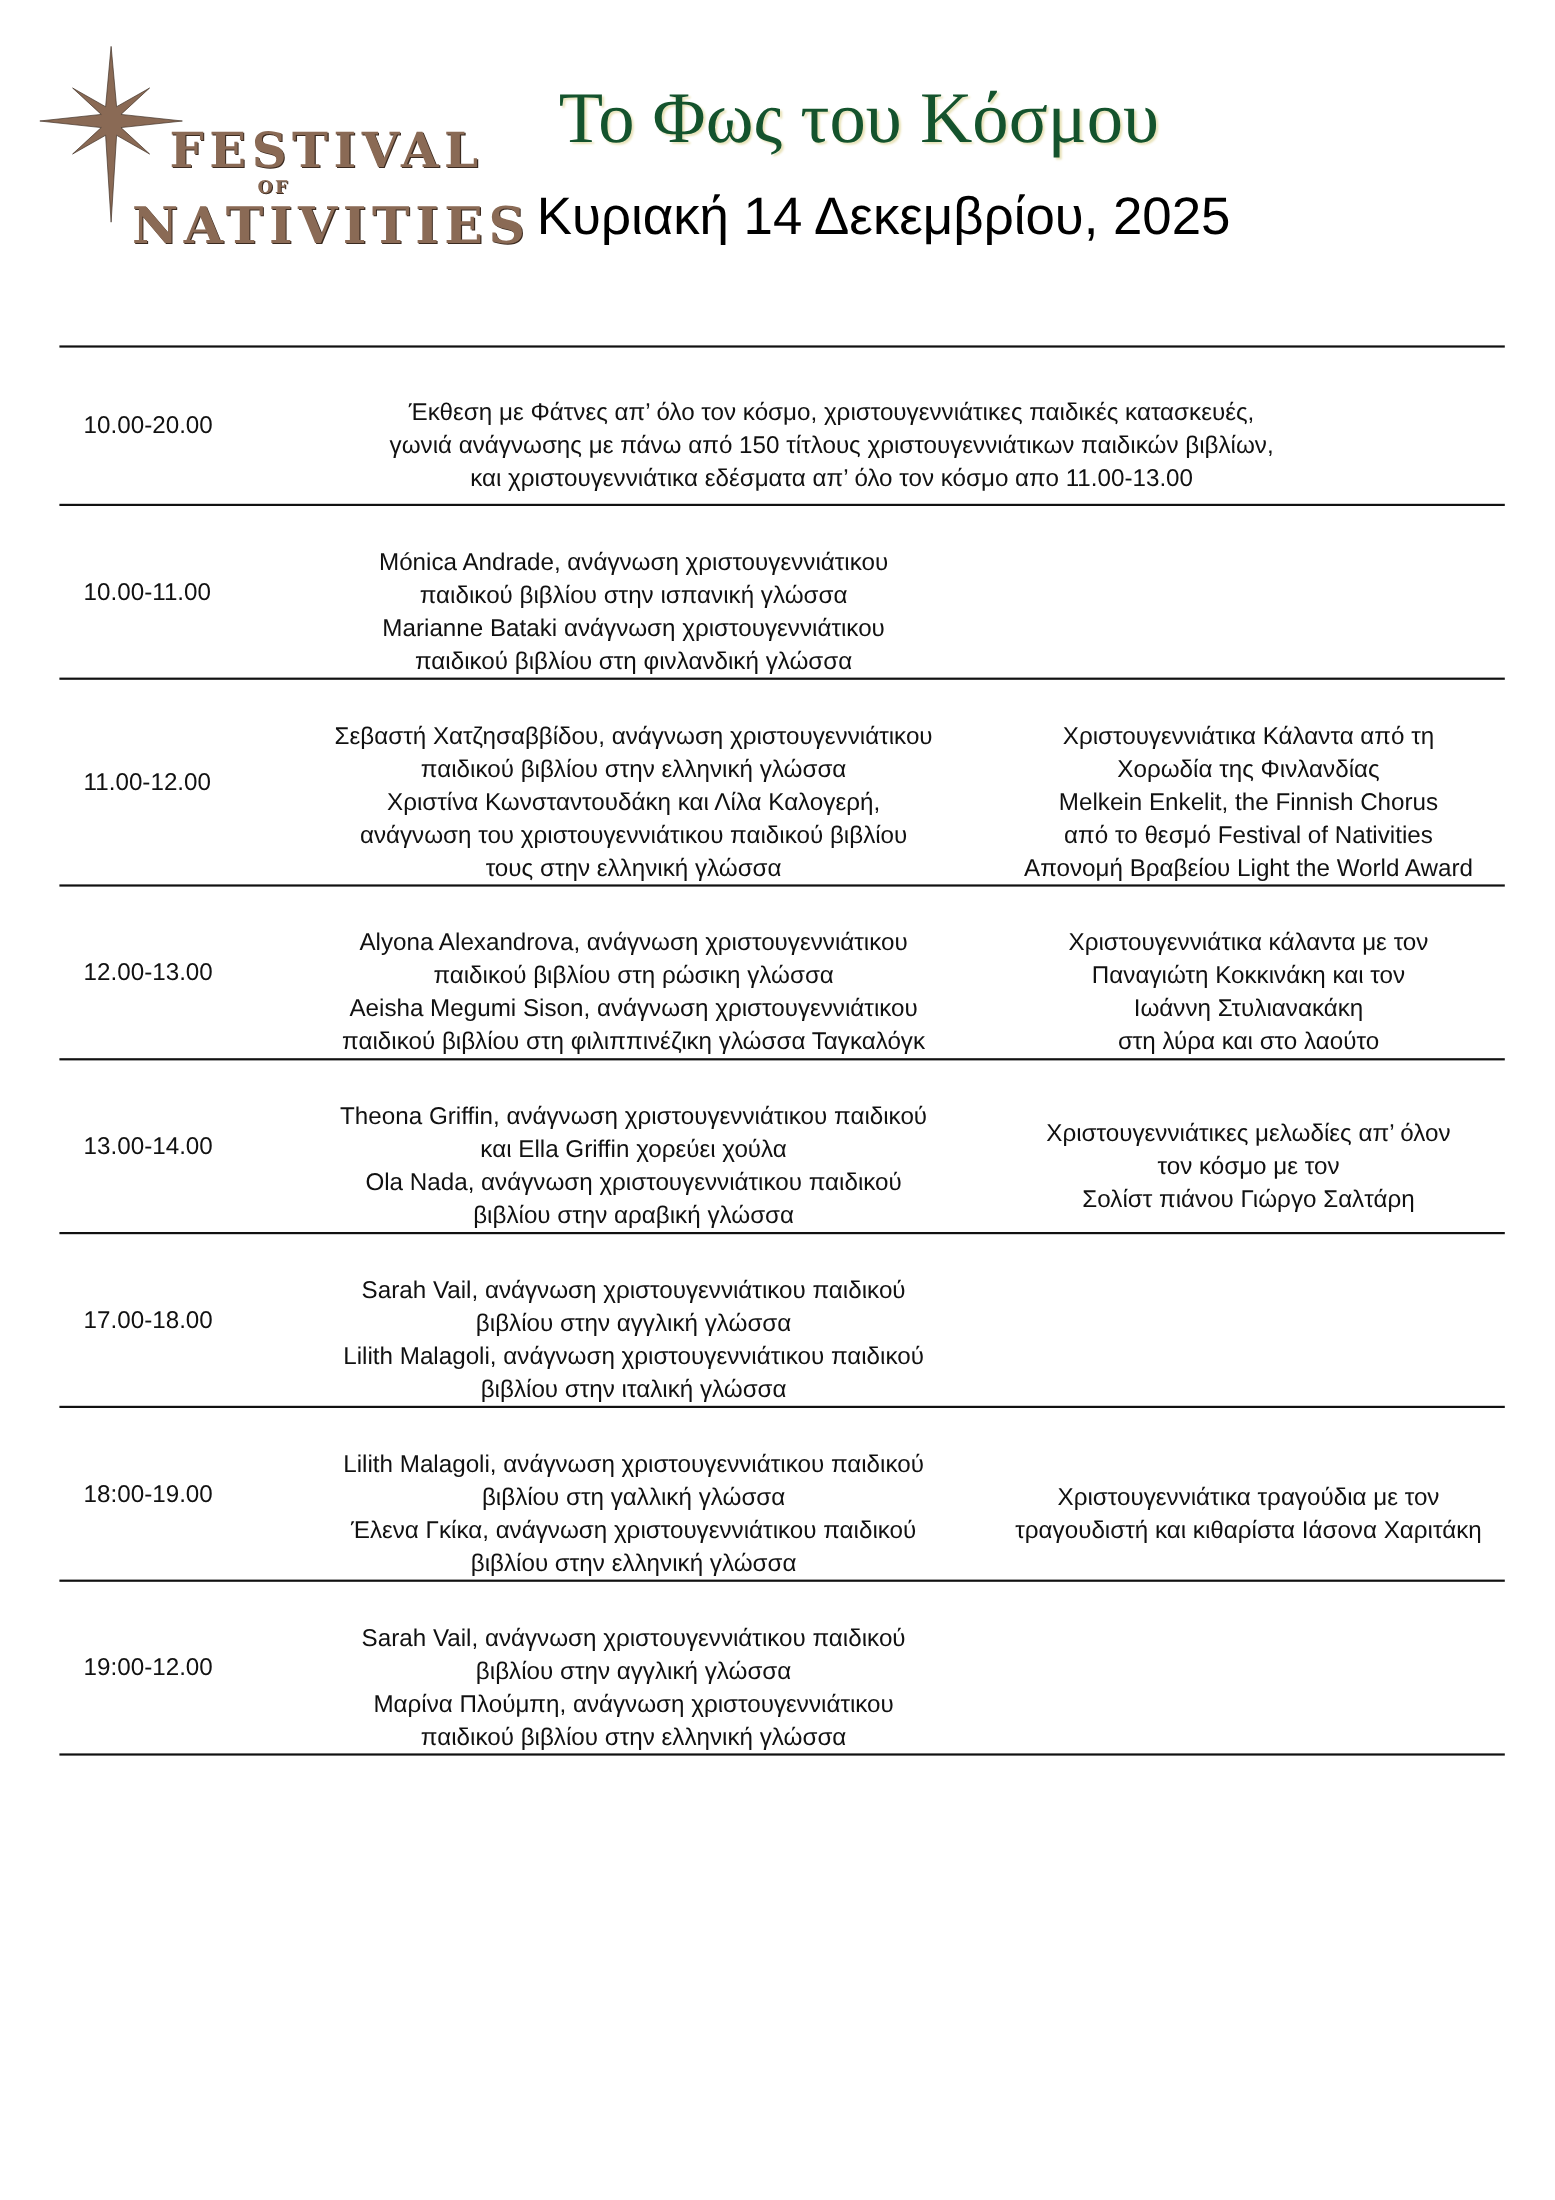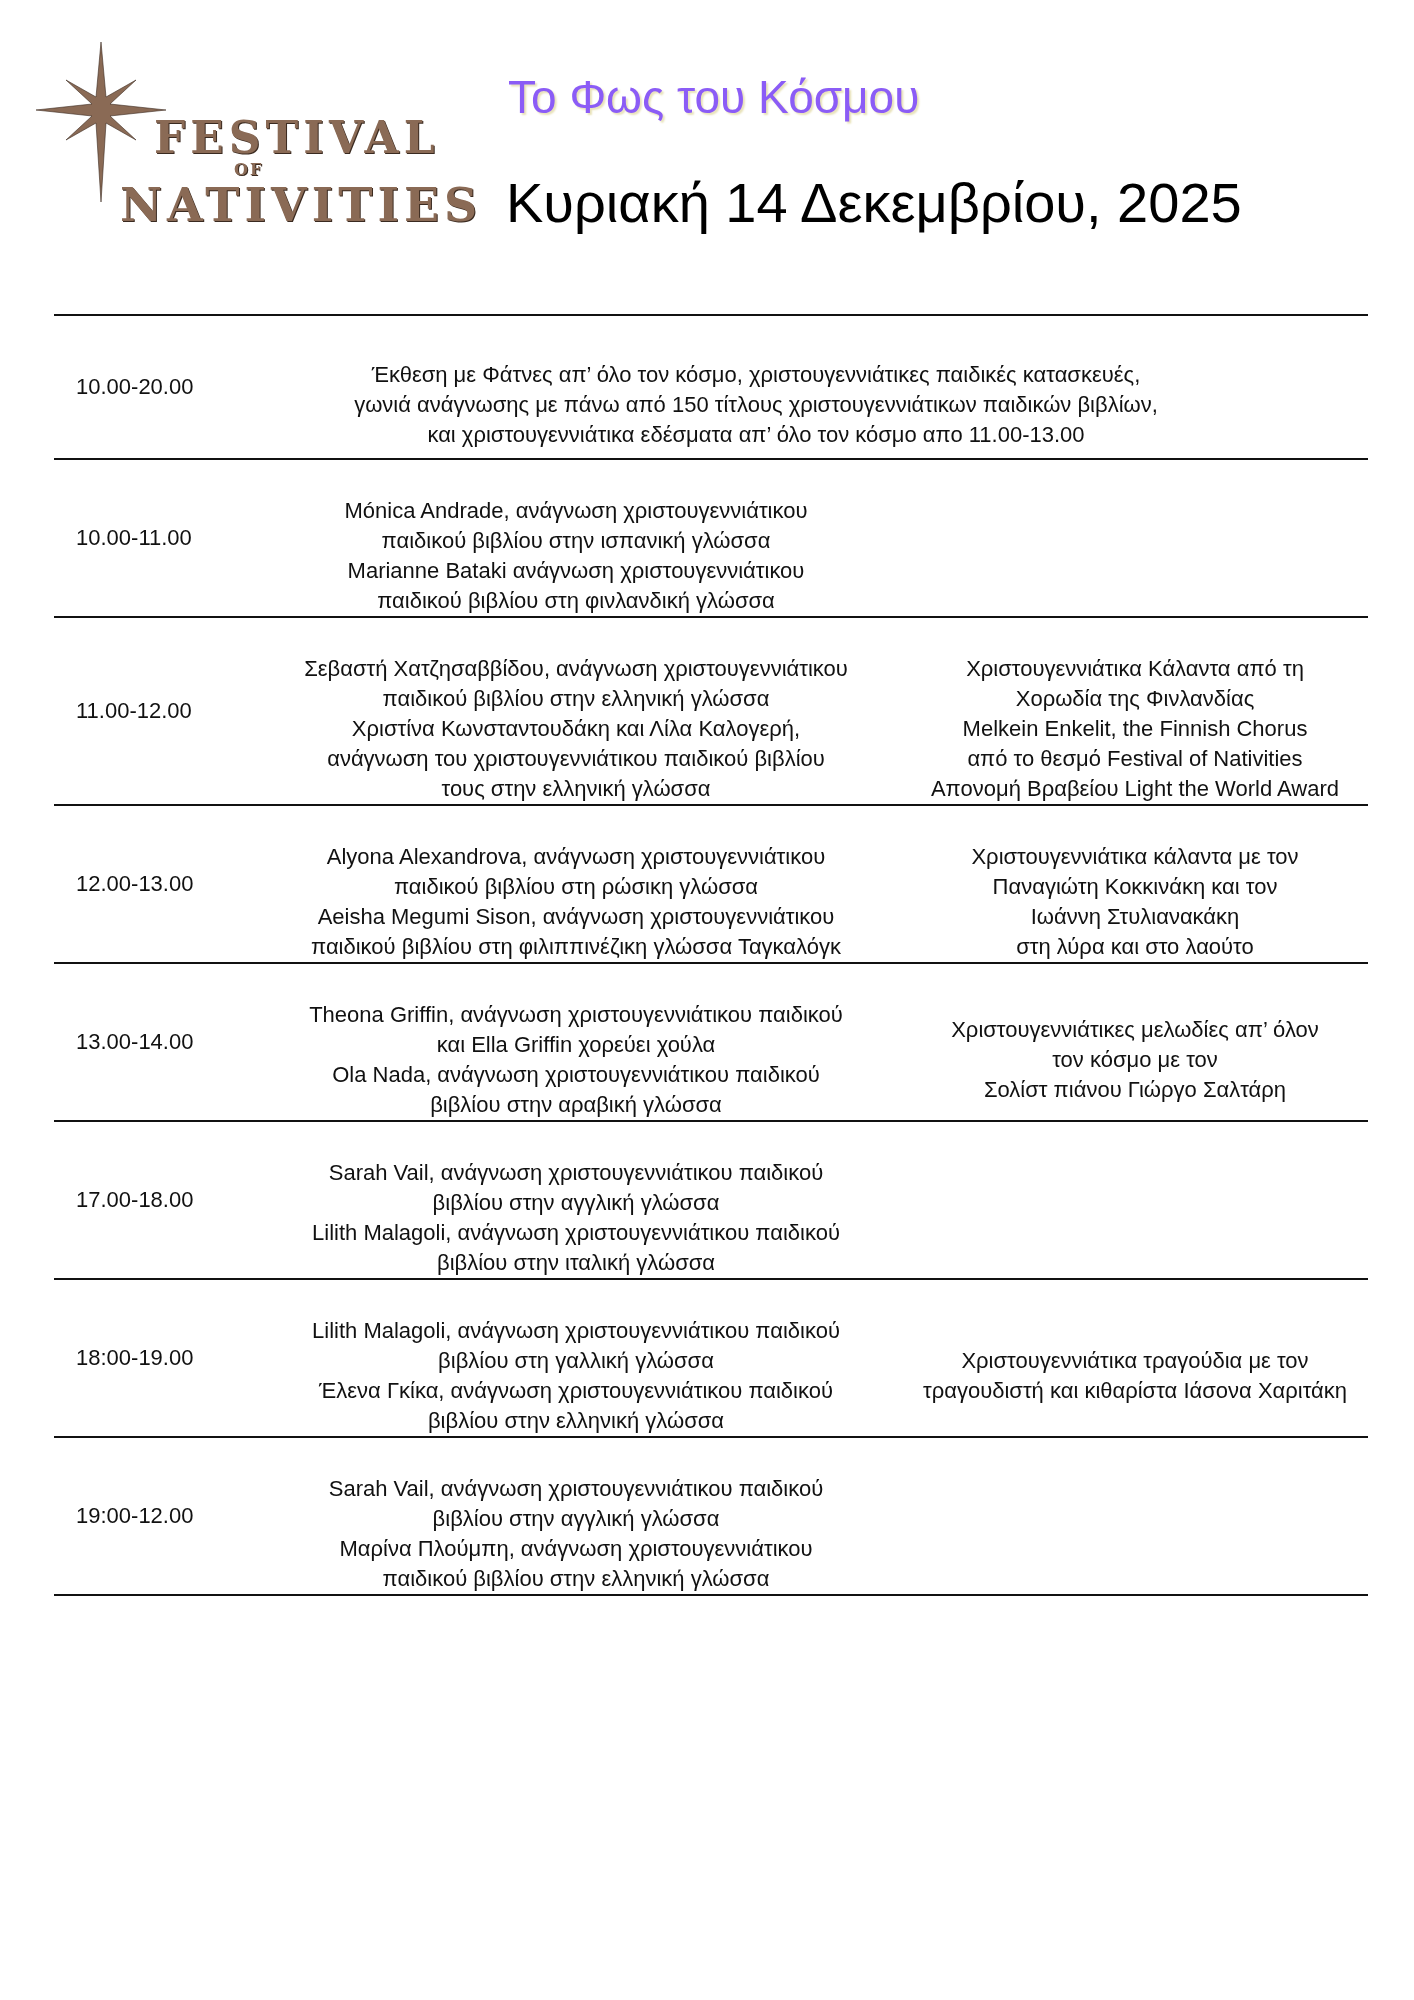--- a/index.html
+++ b/index.html
@@ -13,26 +13,26 @@
       position: absolute; font-family: "DejaVu Serif", serif; font-weight: bold;
       color: #8a6a55; letter-spacing: 5px; white-space: nowrap;
       text-shadow: 1px 1px 0 #3a2a20;
     }
     .logo-festival { left: 118px; top: 70px; font-size: 44px; }
     .logo-of { left: 198px; top: 118px; font-size: 16px; letter-spacing: 2px; }
     .logo-nativities { left: 84px; top: 136px; font-size: 46px; }
 
     .title {
       position: absolute; left: 508px; top: 70px; width: 780px;
-      font-family: Liberation Sans, sans-serif; font-size: 46px; color: #8b5cf6;
+      font-family: Liberation Serif, serif; font-size: 66px; color: #14532d;
       white-space: nowrap; text-shadow: 2px 2px 2px #e8e2b8;
     }
     .subtitle {
-      position: absolute; left: 506px; top: 170px; width: 820px;
-      font-size: 56px; color: #000; white-space: nowrap;
+      position: absolute; left: 488px; top: 170px; width: 820px;
+      font-size: 48px; color: #000; white-space: nowrap;
     }
 
     .schedule { position: absolute; left: 54px; top: 314px; width: 1314px; }
     .row {
       display: flex; align-items: center; border-top: 2px solid #111;
       min-height: 144px; box-sizing: border-box;
     }
     .row:last-child { border-bottom: 2px solid #111; }
     .time {
       width: 190px; padding-left: 22px; font-size: 22px; flex: none;

